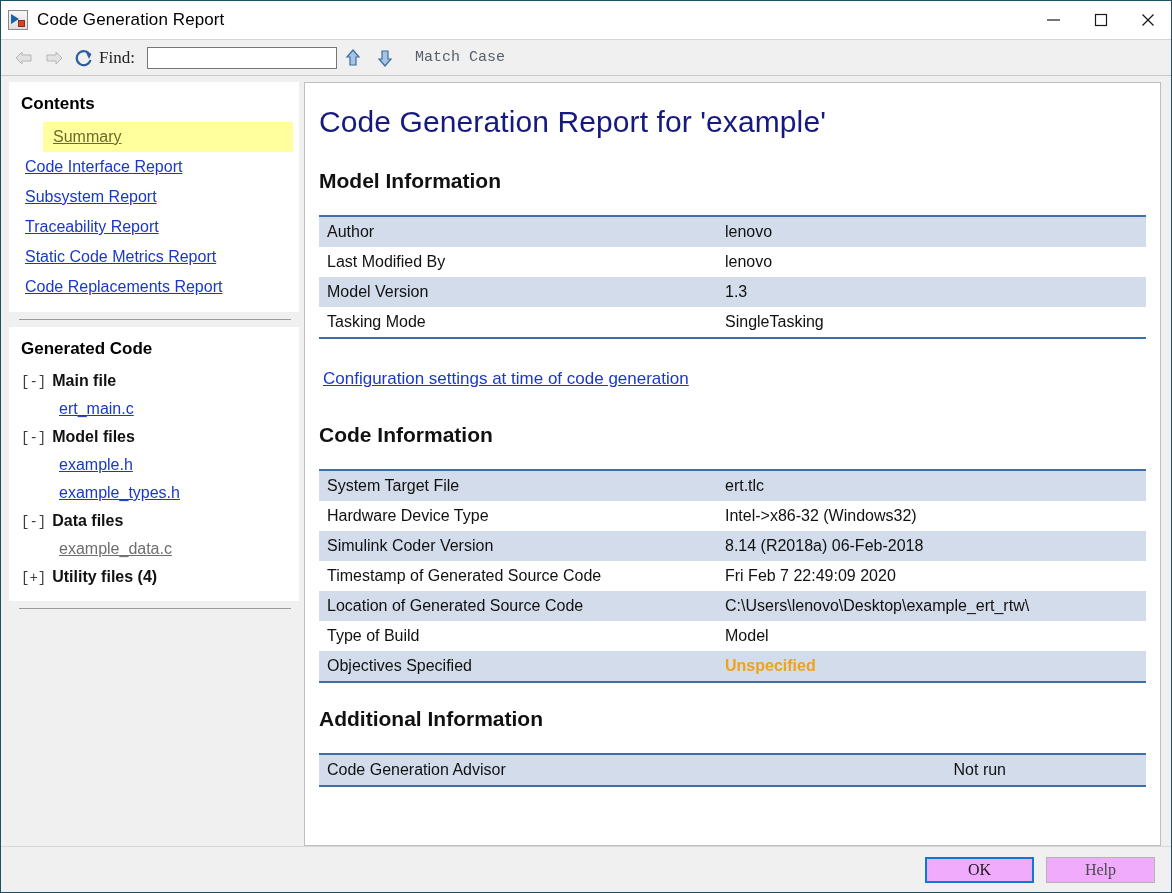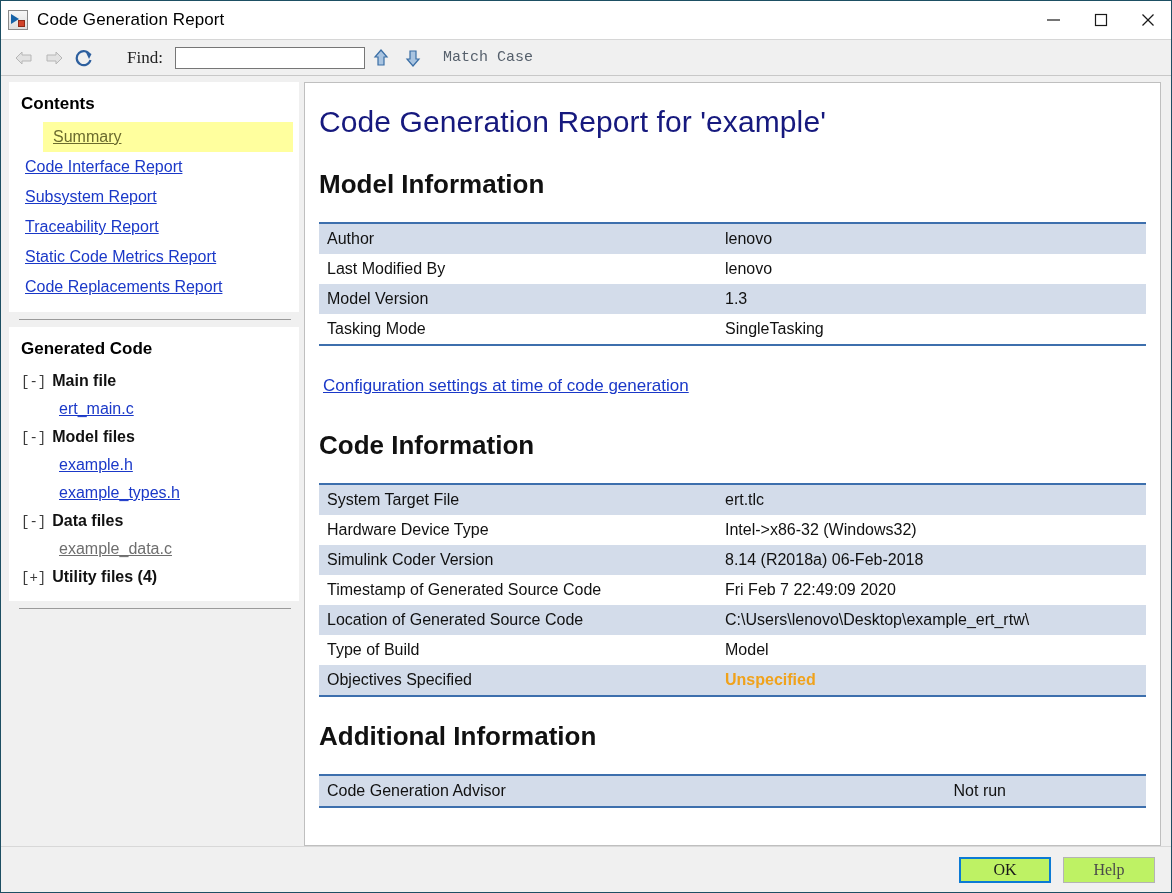--- a/index.html
+++ b/index.html
@@ -75,21 +75,21 @@
     padding-left: 8px;
     box-sizing: border-box;
   }
   .nav-ico {
     width: 30px; height: 30px;
     display: flex; align-items: center; justify-content: center;
   }
   .find-label {
     font-family: "Liberation Serif", serif;
     font-size: 17px; color: #222;
-    margin-left: 28px; margin-right: 12px;
+    margin-right: 12px;
   }
   .find-input {
     width: 190px; height: 22px;
     border: 1px solid #767676;
     background: #ffffff;
     box-sizing: border-box;
     font-family: "Liberation Sans", sans-serif;
     font-size: 13px;
     padding: 0 3px;
     outline: none;
@@ -186,21 +186,21 @@
     height: 100%;
     overflow: hidden;
   }
   h1.report-title {
     font-size: 30px; font-weight: normal;
     color: #16197e;
     margin: 10px 0 30px 0;
     letter-spacing: 0.1px;
   }
   h2.section-title {
-    font-size: 26px; font-weight: bold;
+    font-size: 21px; font-weight: bold;
     color: #111;
     margin: 0 0 22px 0;
   }
   table.info {
     width: 100%;
     border-collapse: collapse;
     border-top: 2px solid #3d6fad;
     border-bottom: 2px solid #3d6fad;
     margin-bottom: 24px;
     table-layout: fixed;
@@ -227,25 +227,25 @@
   .footer {
     height: 46px; min-height: 46px;
     background: #f0f0f0;
     border-top: 1px solid #d8d8d8;
     display: flex; align-items: center;
     justify-content: flex-end;
     padding-right: 16px;
     box-sizing: border-box;
   }
   .btn {
-    width: 92px; height: 26px;
+    width: 109px; height: 26px;
     font-family: "Liberation Serif", serif;
     font-size: 16px;
     display: flex; align-items: center; justify-content: center;
-    background: #bef264;
+    background: #f0abfc;
     box-sizing: border-box;
     margin-left: 12px;
     color: #1a1a1a;
   }
   .btn.primary { border: 2px solid #0b7ad4; }
   .btn.secondary { border: 1px solid #b4b4b4; color: #4a4a4a; }
 </style>
 </head>
 <body>
 

